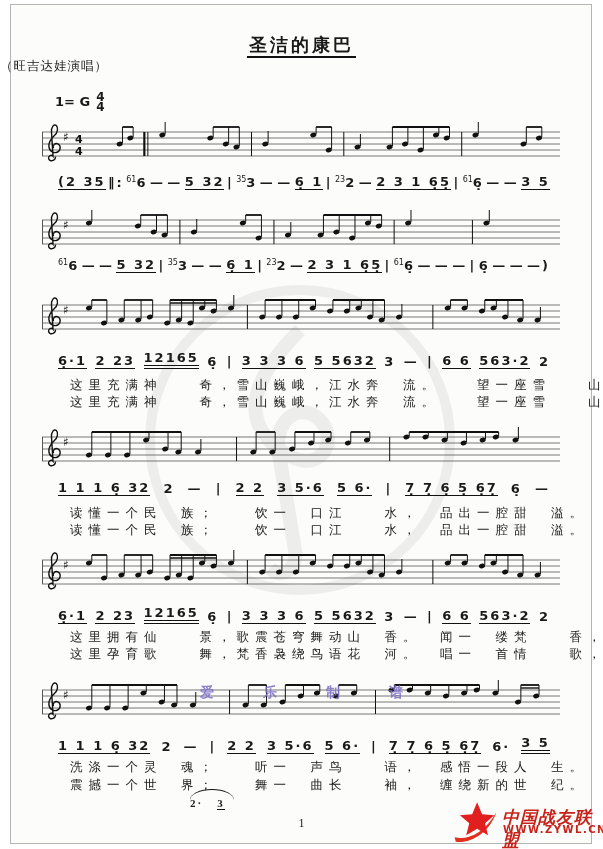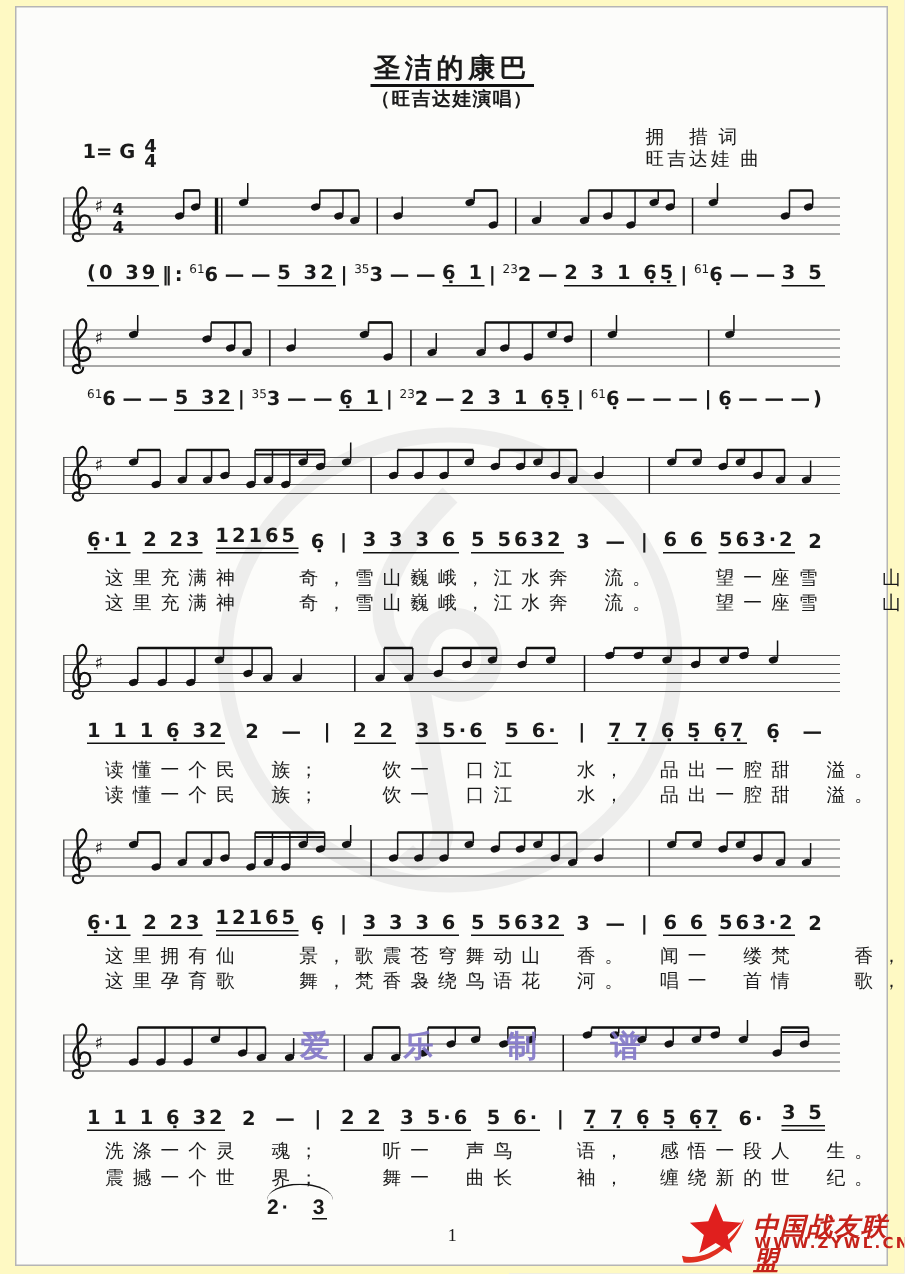--- a/index.html
+++ b/index.html
@@ -1,40 +1,40 @@
 <!DOCTYPE html>
 <html><head>
 <meta charset="utf-8">
 <style>
   html,body{margin:0;padding:0;background:#e6e6e6;}
-  .page{position:relative;width:603px;height:849px;background:#fef9c3;overflow:hidden;
+  .page{position:relative;width:603px;height:849px;background:#ffffff;overflow:hidden;
         font-family:"Liberation Serif",serif;color:#1a1a1a;}
   .paper{position:absolute;left:10px;top:4px;width:582px;height:840px;background:#fcfcfa;
          border:1px solid #b5b5b5;box-sizing:border-box;}
   .abs{position:absolute;}
   .title{left:0;top:33px;width:603px;text-align:center;font-size:18px;font-weight:bold;letter-spacing:3px;}
   .title span{border-bottom:2px solid #111;padding:0 2px 1px 2px;}
-  .subtitle{left:0;top:58px;width:603px;text-align:center;font-size:12.5px;letter-spacing:1px;font-weight:bold;}
+  .subtitle{left:0;top:58px;width:603px;font-size:12.5px;letter-spacing:1px;}
   .keysig{left:55px;top:92px;font-size:13px;font-weight:bold;font-family:"DejaVu Sans",sans-serif;}
   .timesig{display:inline-block;vertical-align:middle;margin-left:6px;text-align:center;line-height:10px;font-size:12px;}
   .credits{right:95px;top:84px;text-align:left;font-size:12.5px;line-height:15px;letter-spacing:2px;}
   .staffwrap{left:42px;width:520px;height:46px;}
   .jianpu{left:58px;width:492px;display:flex;justify-content:space-between;align-items:flex-end;
           font-family:"DejaVu Sans",sans-serif;font-weight:bold;font-size:13px;}
   .seg{white-space:pre;letter-spacing:2px;line-height:15px;}
   .seg.u1{border-bottom:1.5px solid #111;}
   .seg.u2{border-bottom:4px double #111;}
   .seg sup{font-size:8px;letter-spacing:0;font-weight:normal;}
   .lyr{left:70px;width:490px;font-size:12.5px;letter-spacing:6px;white-space:pre;line-height:16px;}
-  .coda{left:178px;top:796px;font-family:Liberation Sans, sans-serif;font-weight:bold;font-size:14px;}
+  .coda{left:190px;top:796px;font-family:Liberation Serif, serif;font-weight:bold;font-size:11px;}
   .coda .arc{position:absolute;left:0px;top:-7px;width:44px;height:10px;border-top:1.4px solid #111;
              border-radius:50% 50% 0 0/100% 100% 0 0;}
   .coda .s3{border-bottom:1.5px solid #111;margin-left:14px;}
   .pagenum{left:0;top:816px;width:603px;text-align:center;font-size:12px;}
-  .wm-center{left:200px;top:684px;font-size:20px;font-weight:bold;letter-spacing:49px;
+  .wm-center{left:200px;top:684px;font-size:14px;font-weight:bold;letter-spacing:49px;
              color:#8276c8;opacity:.9;z-index:6;}
   .wm-big{left:130px;top:270px;z-index:0;opacity:1;}
   .logo{left:452px;top:800px;width:145px;height:45px;z-index:7;}
   .logo .cn{position:absolute;left:50px;top:6px;font-size:17px;font-weight:bold;color:#c5231b;
             letter-spacing:1px;font-style:italic;}
   .logo .url{position:absolute;left:51px;top:24px;font-size:10px;font-weight:bold;color:#c5231b;
              letter-spacing:1.5px;font-family:"DejaVu Sans",sans-serif;}
   svg{display:block;}
   .sysblock{z-index:2;}
 </style>
@@ -51,24 +51,20 @@
     </svg>
   </div>
 
   <div class="abs title"><span>圣洁的康巴</span></div>
   <div class="abs subtitle">（旺吉达娃演唱）</div>
 
   <div class="abs keysig">
     <span>1= G</span><span class="timesig"><span>4</span><br><span>4</span></span>
   </div>
 
-  <div class="abs credits">
-    <div>拥　措 词</div>
-    <div>旺吉达娃 曲</div>
-  </div>
 
   <div id="systems">
       <div class="sysblock">
         <div class="abs staffwrap" style="top: 120px;">
           <svg width="518" height="46">
             <line x1="0" y1="12" x2="518" y2="12" stroke="#555" stroke-width="0.8"></line>
             <line x1="0" y1="18" x2="518" y2="18" stroke="#555" stroke-width="0.8"></line>
             <line x1="0" y1="24" x2="518" y2="24" stroke="#555" stroke-width="0.8"></line>
             <line x1="0" y1="30" x2="518" y2="30" stroke="#555" stroke-width="0.8"></line>
             <line x1="0" y1="36" x2="518" y2="36" stroke="#555" stroke-width="0.8"></line>
@@ -119,21 +115,21 @@
             <ellipse cx="433.5099882491191" cy="15" rx="3.1" ry="2.3" fill="#111" transform="rotate(-15 433.5099882491191 15)"></ellipse>
             <line x1="436.3099882491191" y1="14" x2="436.3099882491191" y2="2" stroke="#111" stroke-width="1"></line>
             <ellipse cx="481.5240893066985" cy="24" rx="3.1" ry="2.3" fill="#111" transform="rotate(-15 481.5240893066985 24)"></ellipse>
             <ellipse cx="496.9952996474741" cy="18" rx="3.1" ry="2.3" fill="#111" transform="rotate(-15 496.9952996474741 18)"></ellipse>
             <line x1="484.3240893066985" y1="23" x2="484.3240893066985" y2="7" stroke="#111" stroke-width="1"></line>
             <line x1="499.7952996474741" y1="17" x2="499.7952996474741" y2="7" stroke="#111" stroke-width="1"></line>
             <line x1="484.3240893066985" y1="7" x2="499.7952996474741" y2="7" stroke="#111" stroke-width="1.8"></line>
           </svg>
         </div>
         <div class="abs jianpu" style="top: 172px;">
-          <span class="seg u1">(0 39</span>
+          <span class="seg u1">(2 35</span>
           <span class="seg">‖:</span>
           <span class="seg"><sup>61</sup>6</span>
           <span class="seg">—</span>
           <span class="seg">—</span>
           <span class="seg u1">5 32</span>
           <span class="seg">|</span>
           <span class="seg"><sup>35</sup>3</span>
           <span class="seg">—</span>
           <span class="seg">—</span>
           <span class="seg u1">6̣ 1</span>

